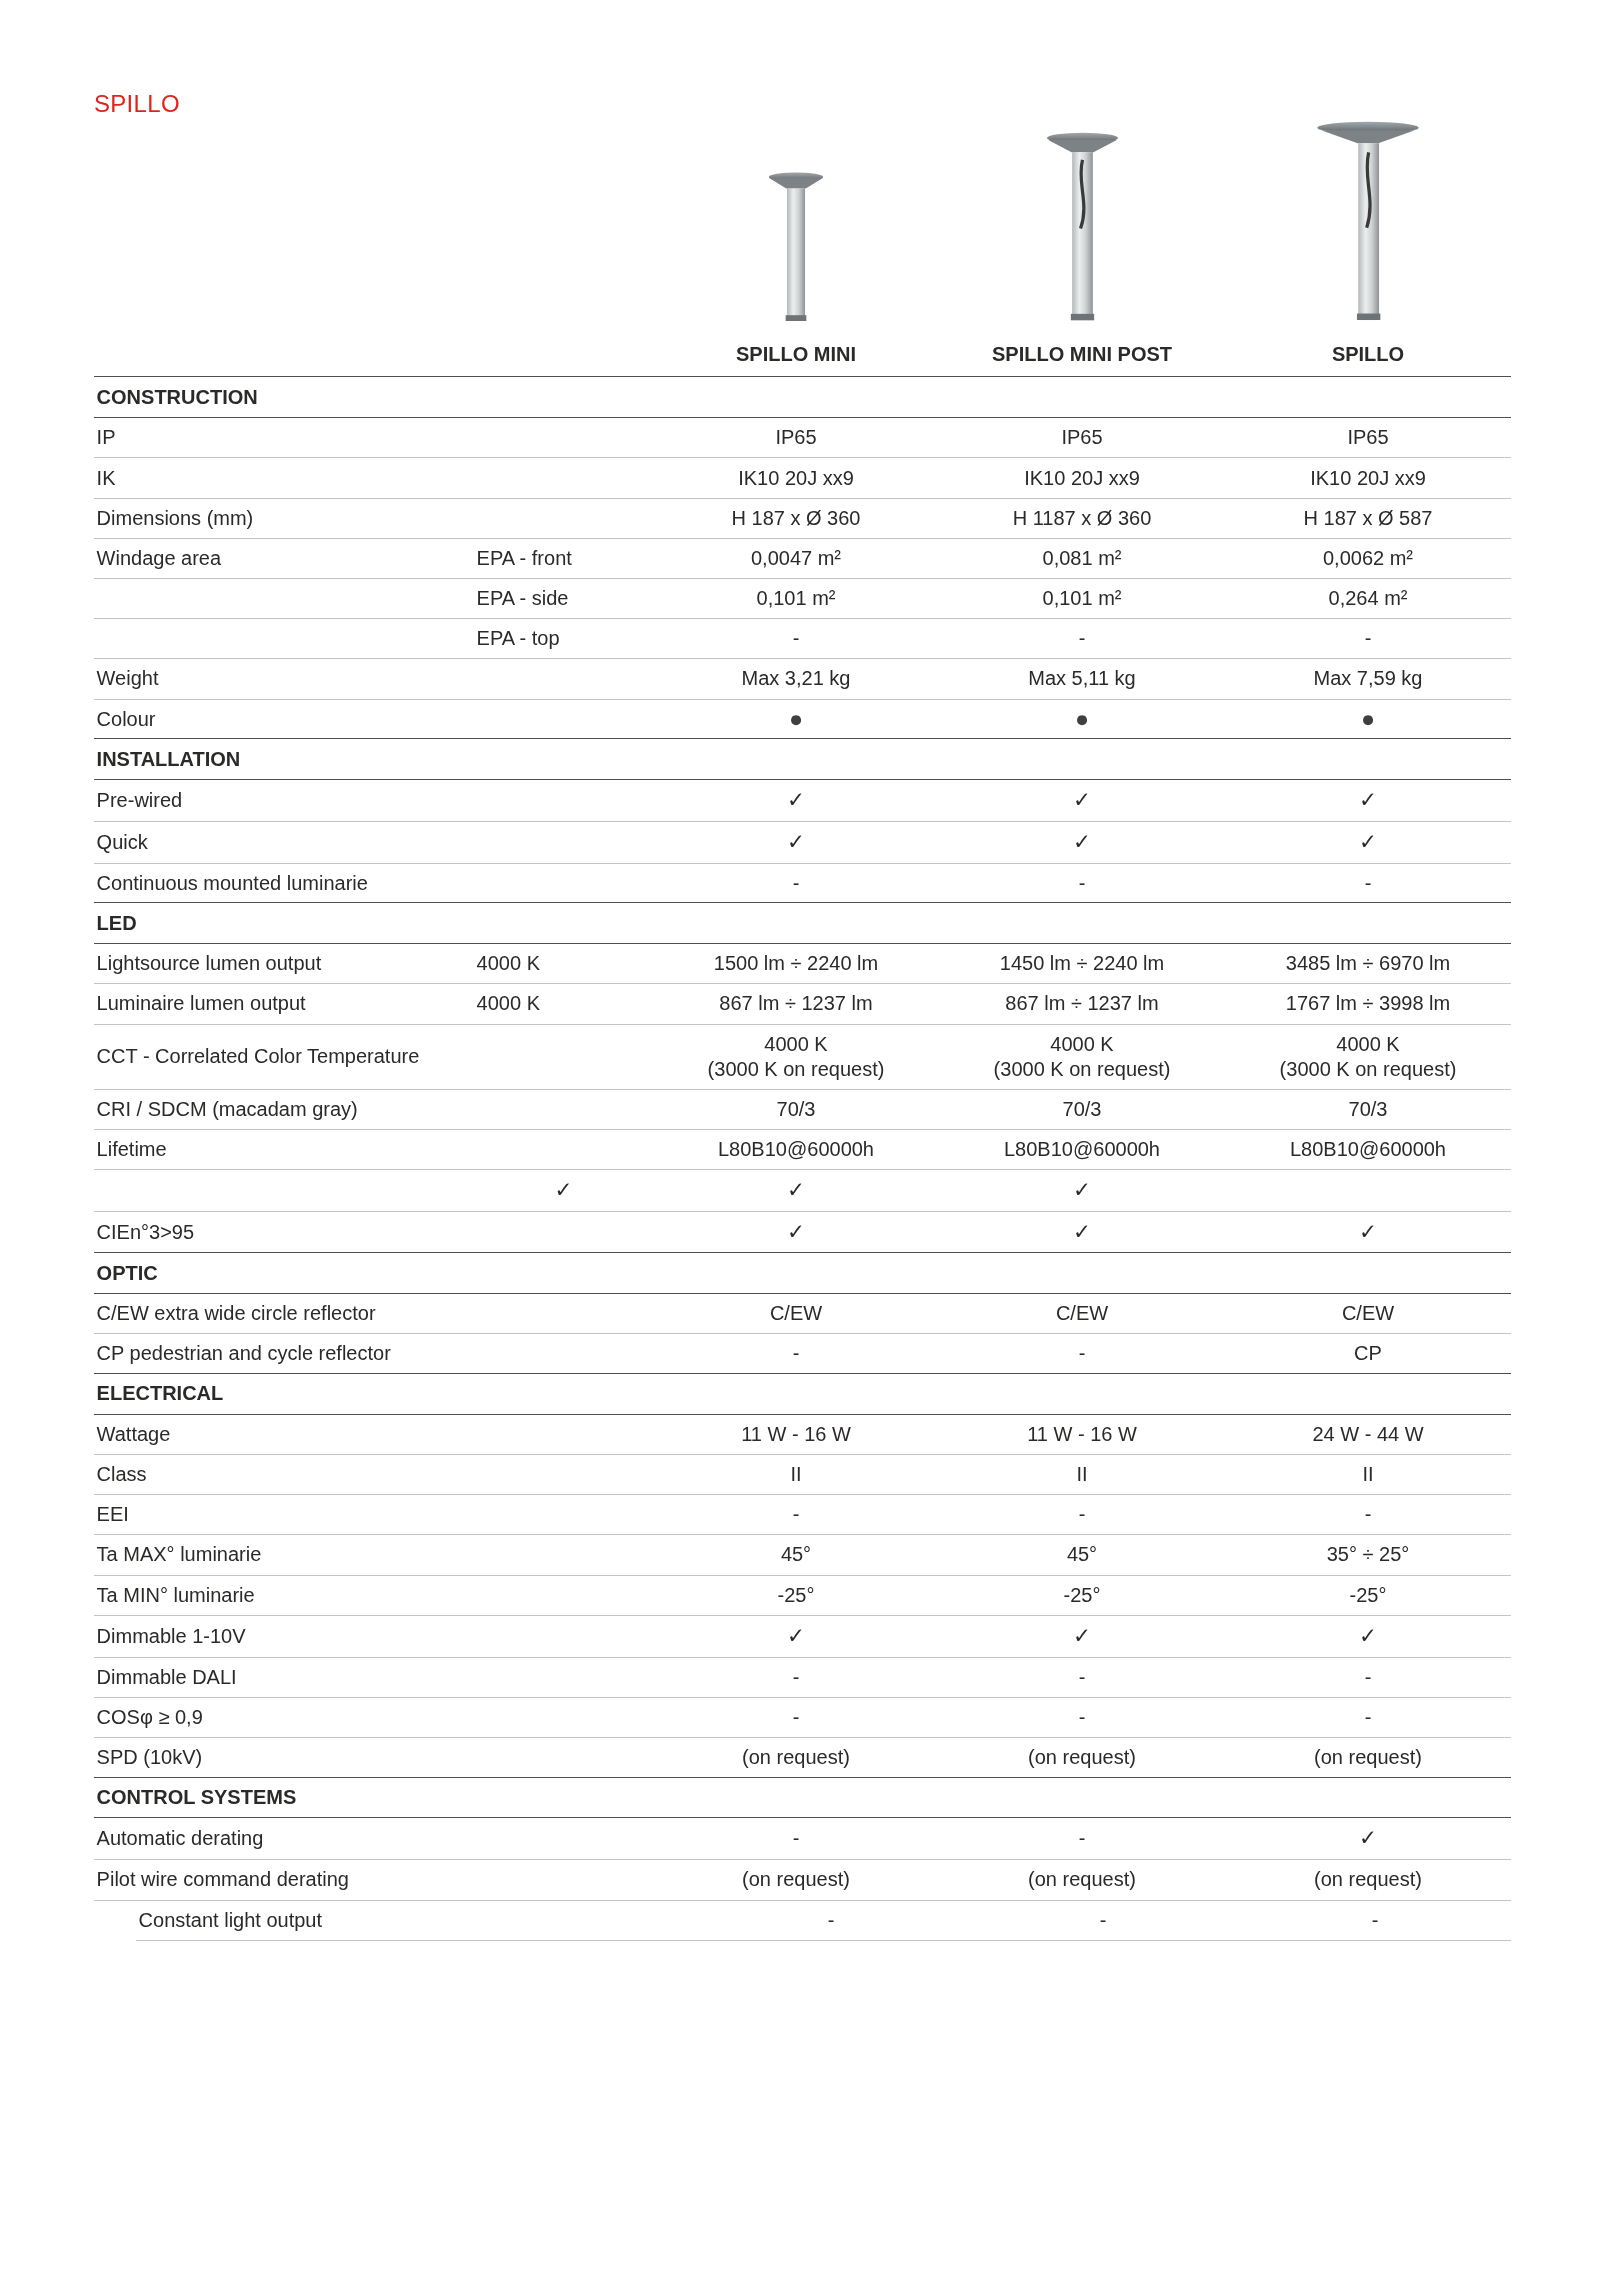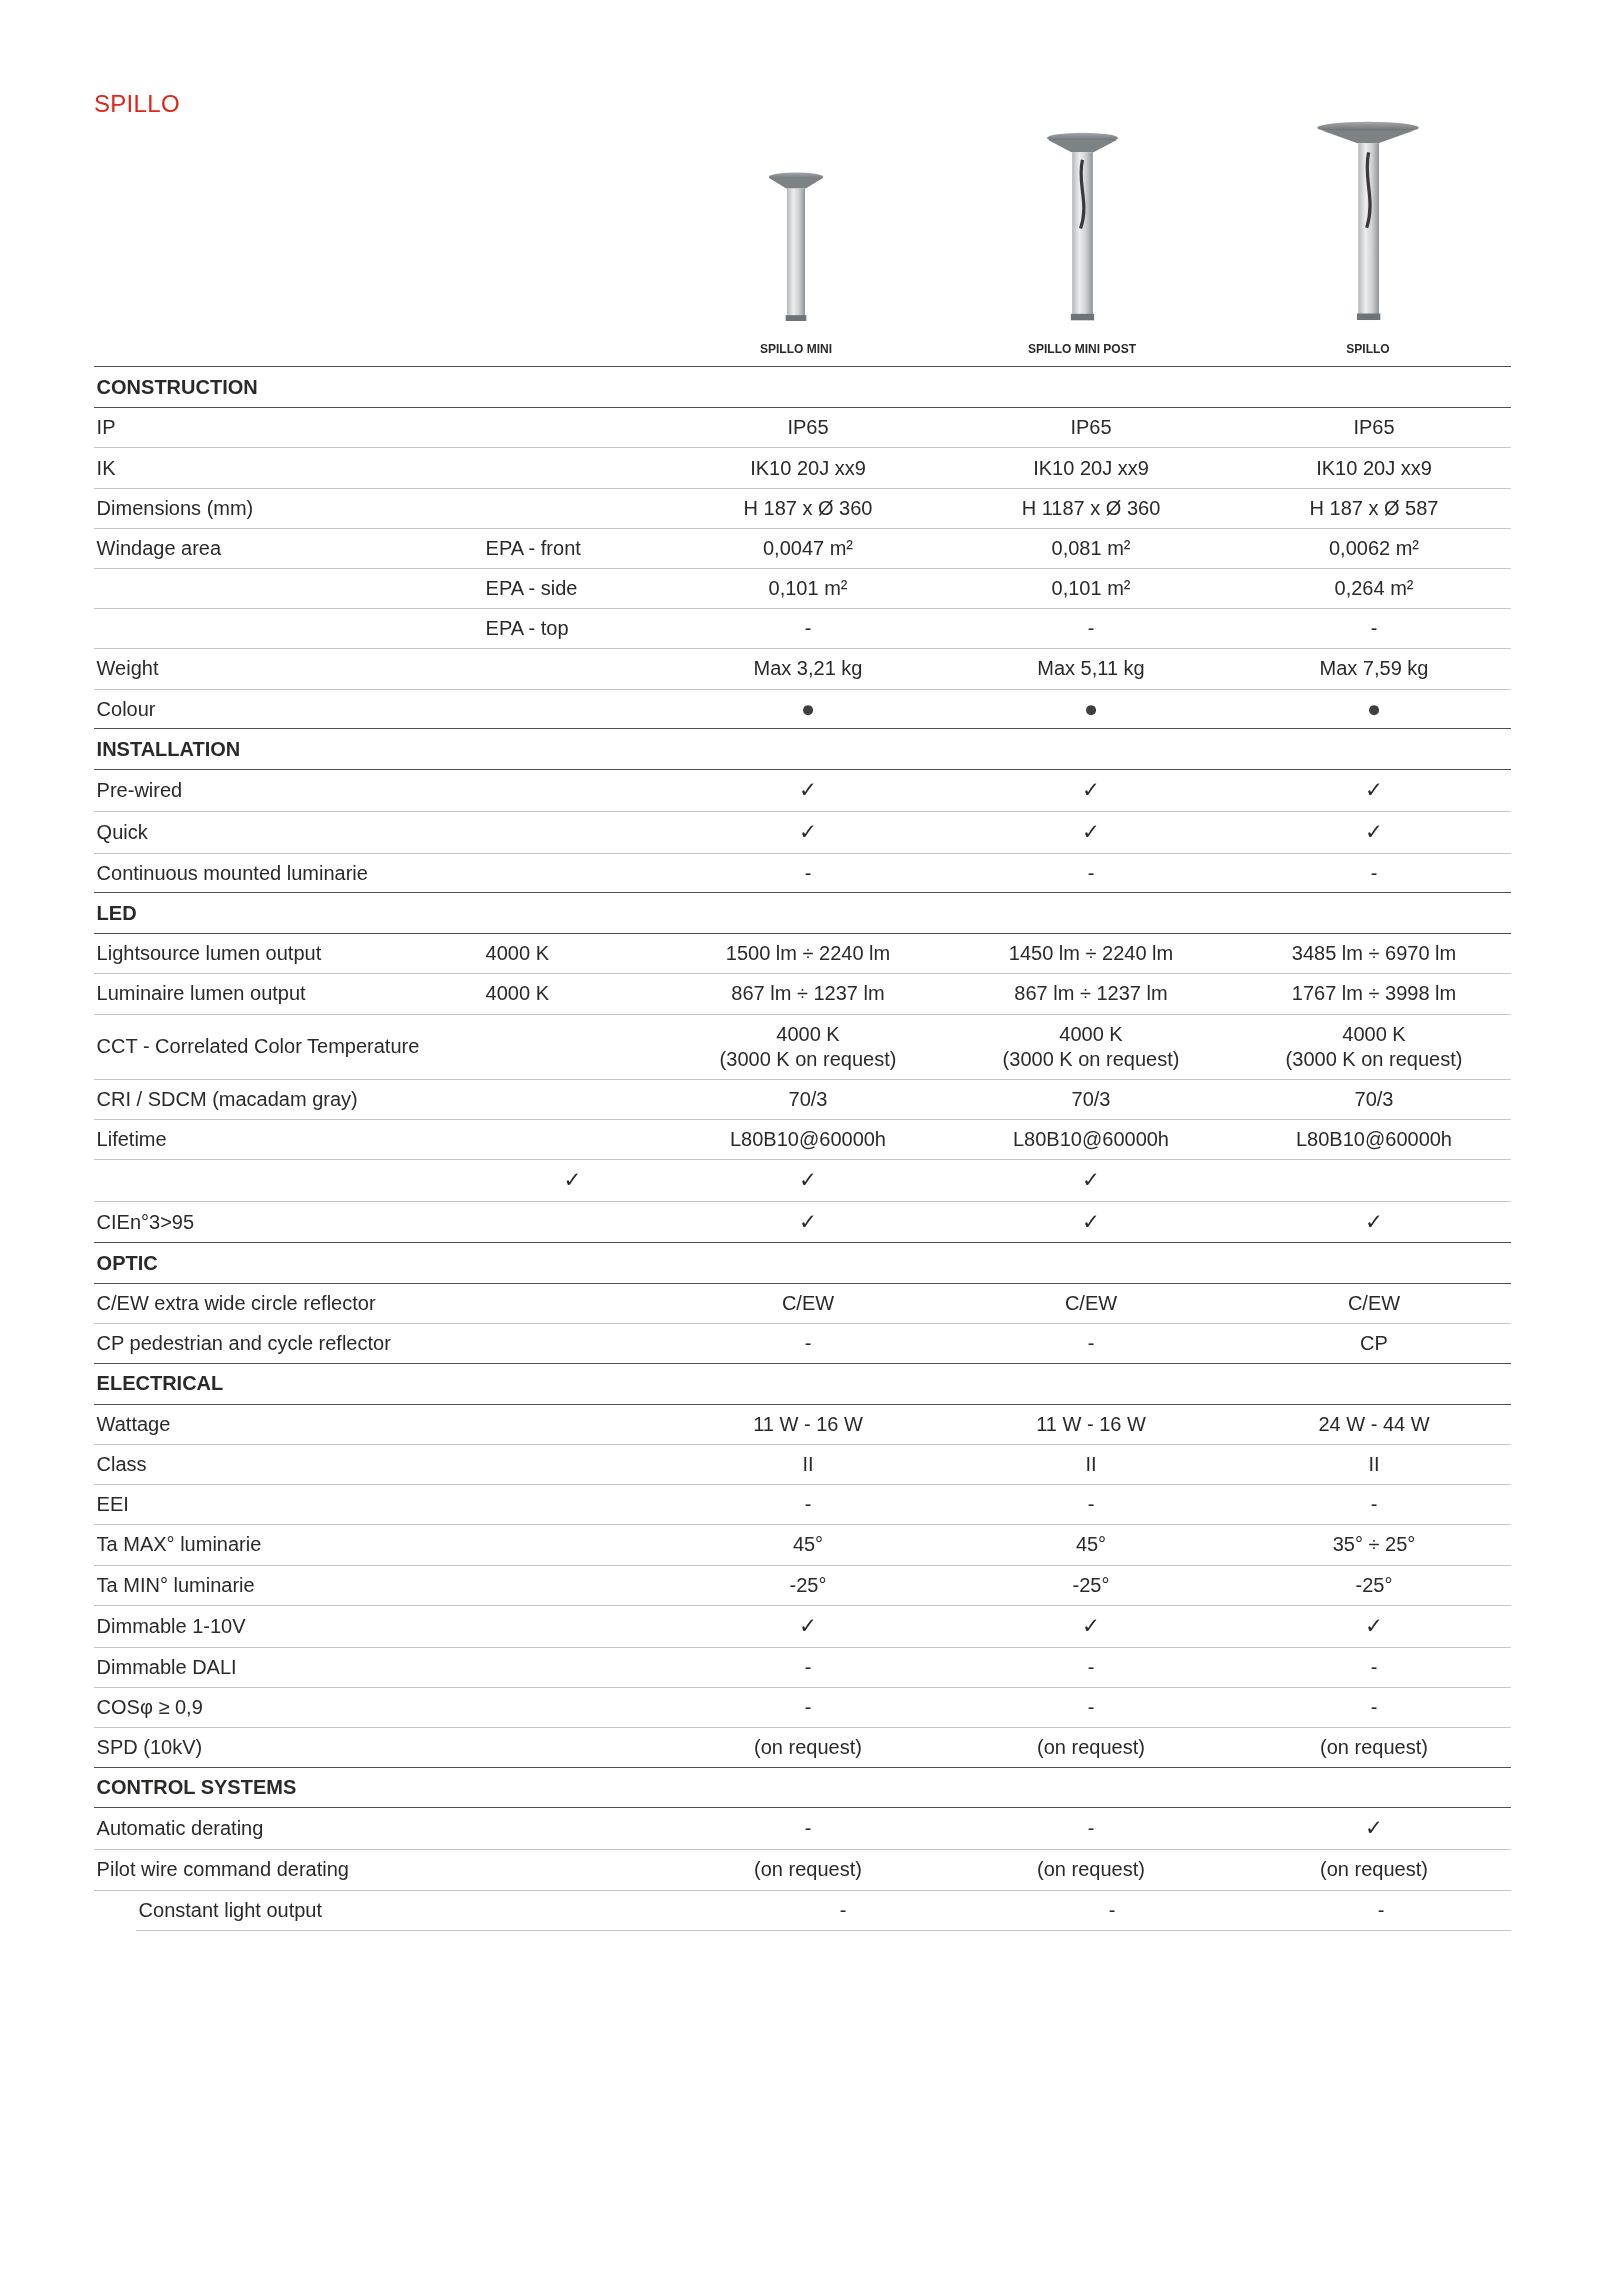--- a/index.html
+++ b/index.html
@@ -12,23 +12,23 @@
 
   .figures { display:grid; grid-template-columns:380px 179px 1fr 1fr 1fr; height:214px; align-items:end; margin-top:2.6px; }
   .fig { display:flex; justify-content:center; align-items:flex-end; height:100%; padding-bottom:23.4px; }
 
   .grid { display:grid; grid-template-columns:380px 179px 1fr 1fr 1fr; }
   .cell { font-size:20px; line-height:1.25; }
   .label-cell, .sub-cell { text-align:left; padding:7.1px 5.2px 7.1px 2.6px; }
   .value-cell { text-align:center; padding:7.1px 0; white-space:pre-line; }
 
   .prod-header .cell { padding-bottom:10.4px; font-weight:bold; }
-  .prod-name { font-size:12px; }
-
-  .row { border-bottom:0.6px solid #c4c4c4; align-items:center; min-height:38px;gap:9px; }
+  .prod-name { font-size:20px; }
+
+  .row { border-bottom:0.6px solid #c4c4c4; align-items:center; min-height:38px; }
   .section .row:last-child { border-bottom:none; }
   .table > .section:last-child .row:last-child { border-bottom:0.6px solid #c4c4c4;margin-left:42px; }
 
   .section-header {
     border-top:1.3px solid #4f4f4f; border-bottom:1.3px solid #4f4f4f;
     font-weight:bold; font-size:20px; padding:8.4px 0 8.4px 2.6px; margin-top:-0.6px;
   }
 
   .value-cell.dot { font-size:23.4px; color:#3f3f3f; line-height:0.9; }
   .value-cell.check { font-size:21.4px; }

